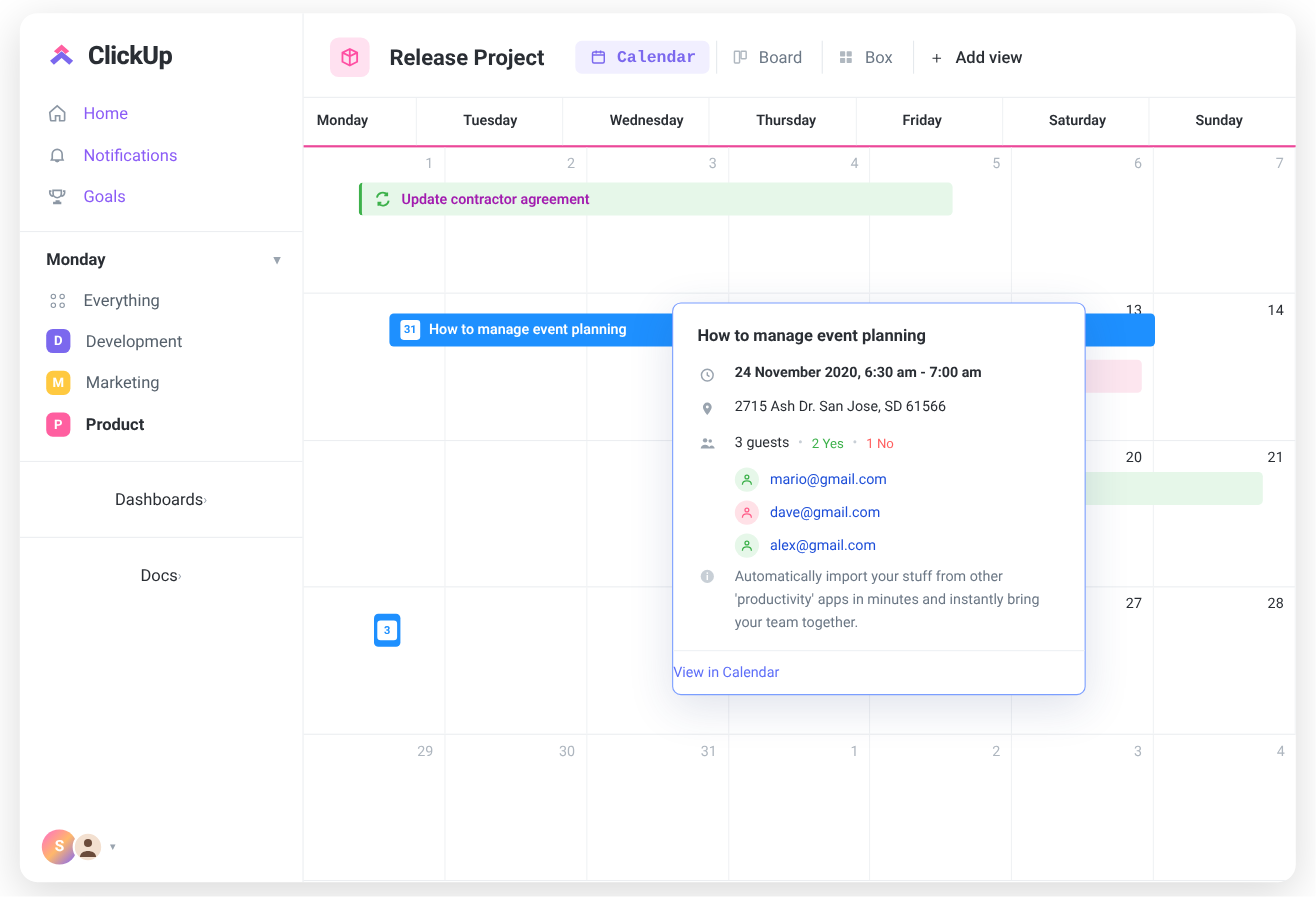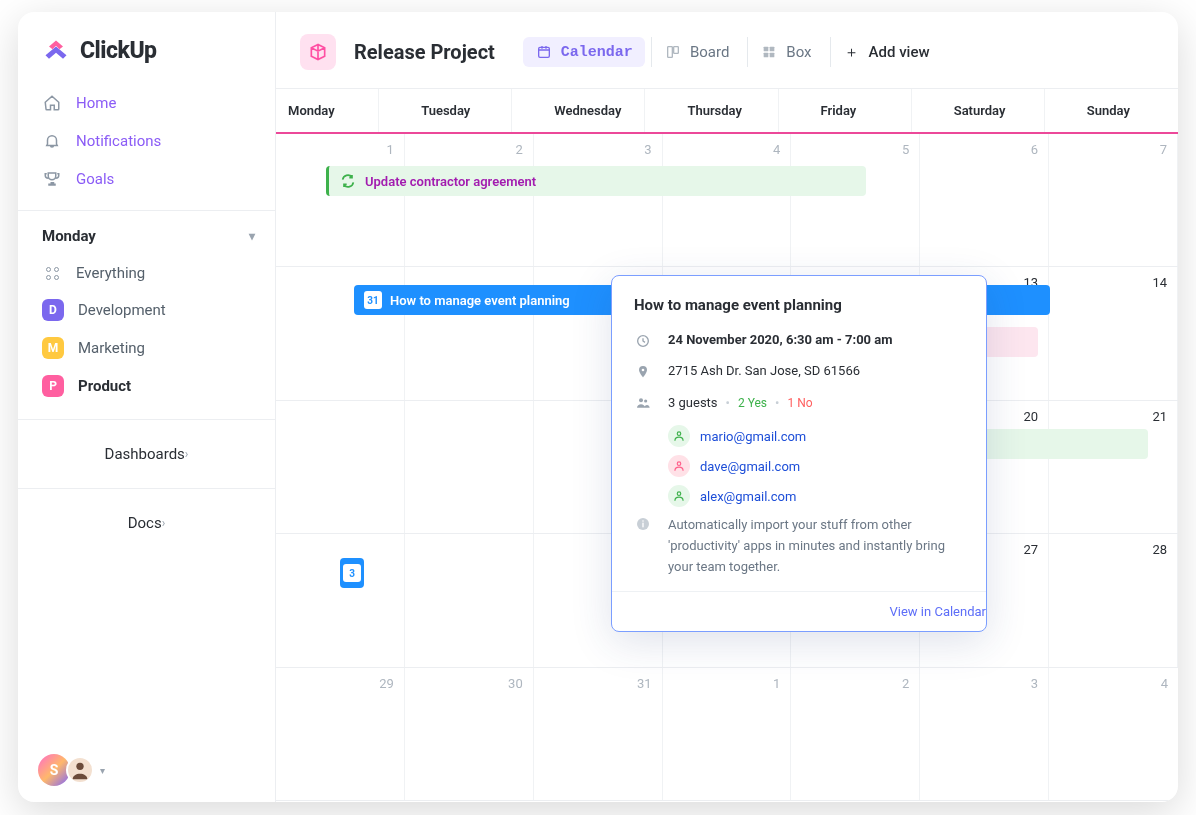--- a/index.html
+++ b/index.html
@@ -335,21 +335,21 @@
   }
   .guest-av svg{width:14px;height:14px;}
   .g1{background:#e6f7e9;color:#3db14b;}
   .g2{background:#ffe1e7;color:#ff5f8a;}
   .g3{background:#e6f7e9;color:#3db14b;}
   .pop-desc { color:#6b7785; line-height:1.6; font-size:13px; }
   .pop-footer {
     border-top:1px solid #eef1f4;
     margin: 14px -22px 0 -22px;
     padding: 12px 0;
-    text-align:right;
+    text-align:left;
     font-size:13px;
     color:#5d6ef8;
     cursor:pointer;
   }
 
   .chev { color:#9aa4af; font-size:12px; }
   .caret { color:#9aa4af; font-size:10px; }
 </style>
 </head>
 <body>

